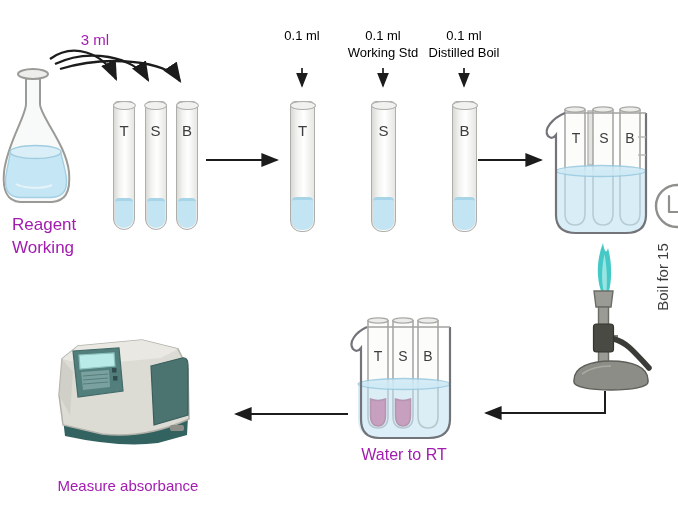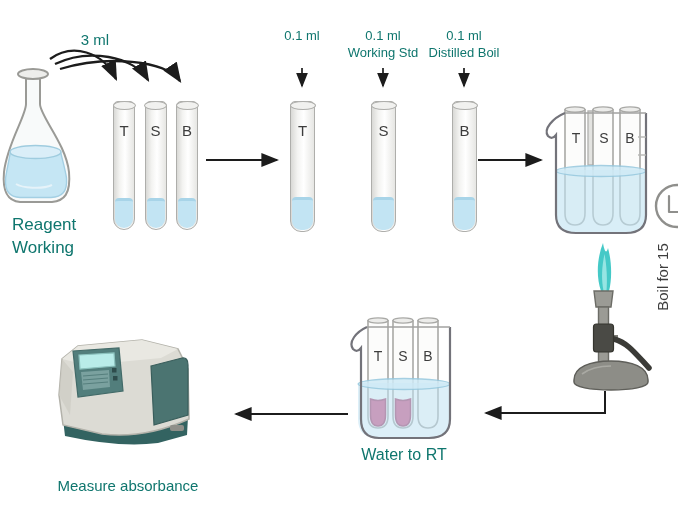--- a/index.html
+++ b/index.html
@@ -2,41 +2,41 @@
 <html><head>
 <meta charset="utf-8">
 <style>
   * { margin:0; padding:0; box-sizing:border-box; }
   html,body { background:#ffffff; }
   .canvas {
     position:relative; width:678px; height:509px; background:#ffffff;
     overflow:hidden; font-family:"Liberation Sans", sans-serif; color:#3f3f3f;
   }
   .abs { position:absolute; }
-  .lbl { position:absolute; color:#0f766e; }
+  .lbl { position:absolute; color:#a21caf; }
 
   
   .tube {
     position:absolute; width:22px; height:129px;
     background:linear-gradient(90deg,#d9d9d6 0%,#f3f3f1 28%,#ffffff 55%,#e6e6e3 100%);
     border:1.5px solid #aeaeab; border-radius:5px 5px 11px 11px;
   }
   .tube::before {
     content:""; position:absolute; left:-1.5px; right:-1.5px; top:-1.5px; height:7px;
     border:1.5px solid #aeaeab; border-radius:50%; background:#f1f1ef;
   }
   .tube .letter { position:absolute; top:20px; left:0; width:100%; text-align:center; font-size:15px; color:#3d3d3d; }
   .tube .liquid {
     position:absolute; left:1px; right:1px; bottom:1px; height:30px;
     background:#c2e4f3; border-top:3px solid #a8d4e8; border-radius:4px 4px 9px 9px;
   }
   .tube.wide { width:25px; height:131px; }
   .tube.wide .liquid { height:33px; }
 
-  .addition { position:absolute; width:120px; text-align:center; font-size:13px; line-height:1.3; color:#0f766e; }
+  .addition { position:absolute; width:120px; text-align:center; font-size:13px; line-height:1.3; color:#000000; }
 
   .beaker-letter { position:absolute; width:20px; text-align:center; font-size:14px; color:#3d3d3d; }
 
   .rot-label {
     position:absolute; left:613px; top:268px; width:100px; height:18px;
     transform:rotate(-90deg); text-align:center; font-size:15px; color:#3d3d3d;
   }
 </style>
 </head>
 <body>

